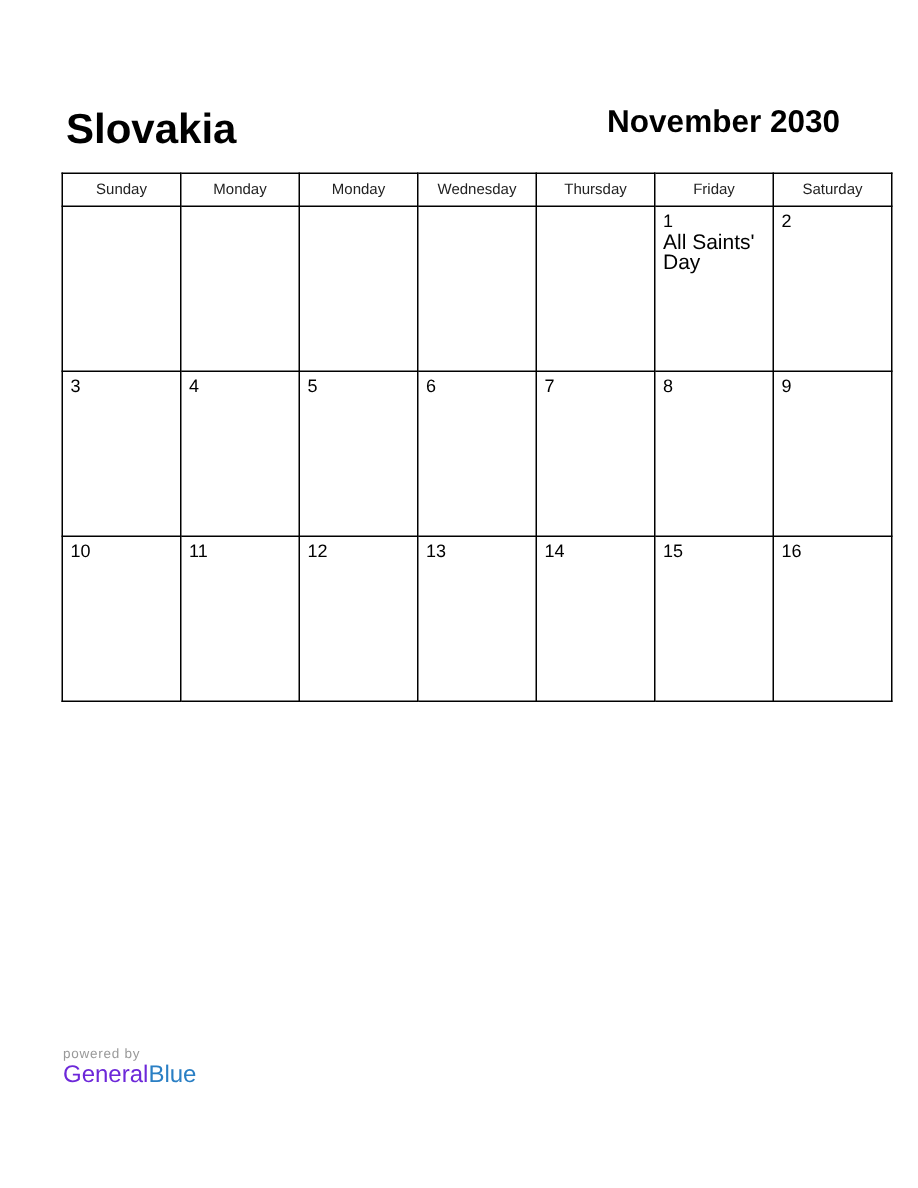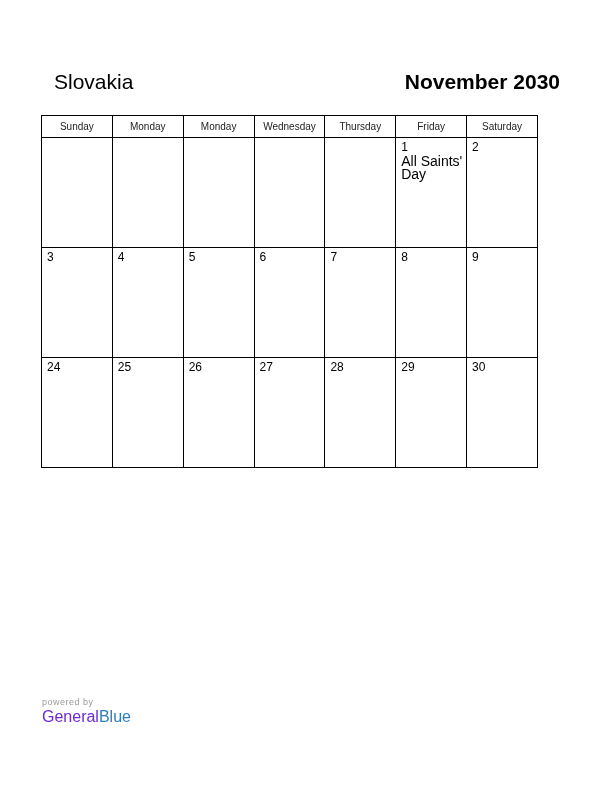--- a/index.html
+++ b/index.html
@@ -1,19 +1,19 @@
 <!DOCTYPE html>
 <html><head>
 <meta charset="utf-8">
 <style>
   html, body { margin:0; padding:0; background:#fff; }
   body { width:612px; height:792px; position:relative; font-family:"Liberation Sans", "DejaVu Sans", sans-serif; color:#000; }
-  .title-left { position:absolute; left:54px; top:70px; font-size:21px; font-weight:normal; }
+  .title-left { position:absolute; left:44px; top:70px; font-size:28px; font-weight:bold; }
   .title-right { position:absolute; right:52px; top:70px; font-size:21px; font-weight:bold; }
-  table { position:absolute; left:41px; top:115px; width:497px; border-collapse:collapse; table-layout:fixed; }
+  table { position:absolute; left:41px; top:115px; width:554px; border-collapse:collapse; table-layout:fixed; }
   th, td { border:1px solid #000; padding:0; }
   th { height:21px; font-size:10px; font-weight:normal; text-align:center; color:#222; }
   td { height:109px; vertical-align:top; }
   .daynum { font-size:12px; padding:2px 0 0 5px; line-height:14px; }
   .holiday { font-size:14px; padding:1px 0 0 5px; line-height:13px; }
   .footer { position:absolute; left:42px; top:697px; }
   .powered { font-size:9px; color:#999; letter-spacing:0.5px; }
   .brand { font-size:16px; margin-top:1px; }
   .brand .g { color:#6d28d9; }
   .brand .b { color:#2a7fc4;text-align:center; }
@@ -79,39 +79,39 @@
         </td>
         <td>
           <div class="daynum">8</div>
         </td>
         <td>
           <div class="daynum">9</div>
         </td>
       </tr>
       <tr>
         <td>
-          <div class="daynum">24</div>
+          <div class="daynum">10</div>
         </td>
         <td>
-          <div class="daynum">25</div>
+          <div class="daynum">11</div>
         </td>
         <td>
-          <div class="daynum">26</div>
+          <div class="daynum">12</div>
         </td>
         <td>
-          <div class="daynum">27</div>
+          <div class="daynum">13</div>
         </td>
         <td>
-          <div class="daynum">28</div>
+          <div class="daynum">14</div>
         </td>
         <td>
-          <div class="daynum">29</div>
+          <div class="daynum">15</div>
         </td>
         <td>
-          <div class="daynum">30</div>
+          <div class="daynum">16</div>
         </td>
       </tr>
     </tbody>
 </table>
 
 <div class="footer">
   <div class="powered">powered by</div>
   <div class="brand"><span class="g">General</span><span class="b">Blue</span></div>
 </div>
 

